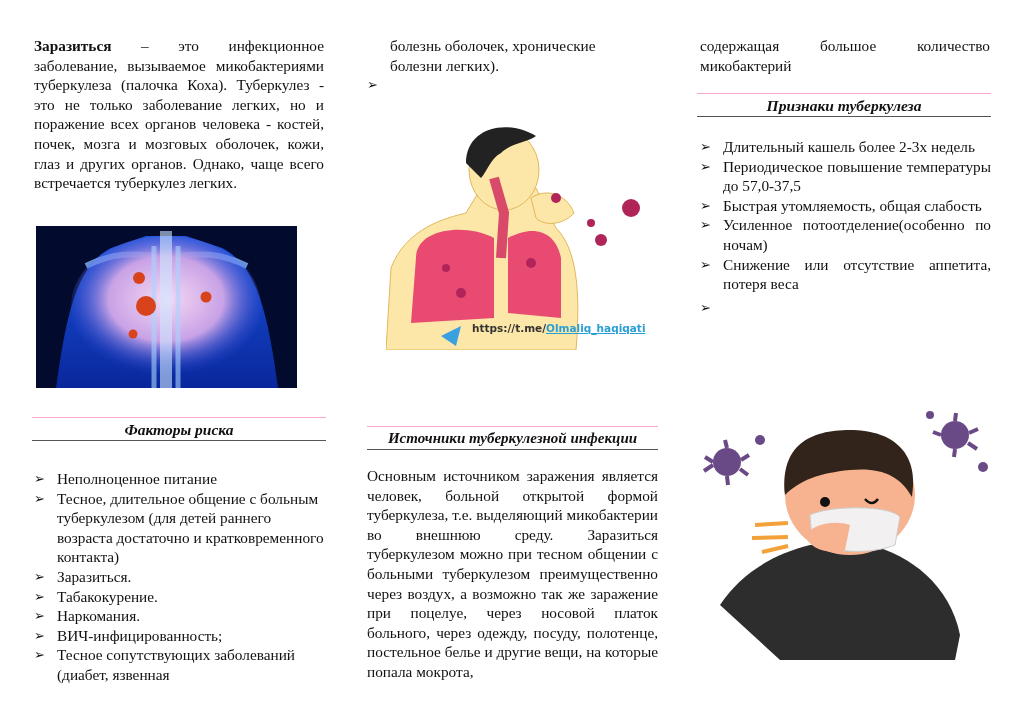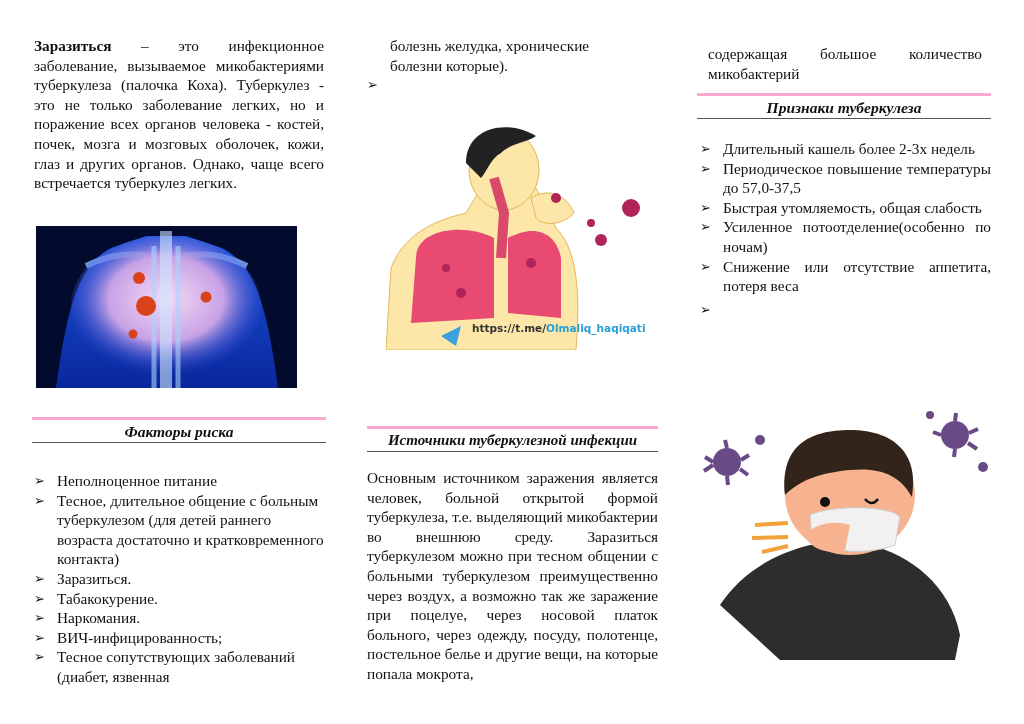--- a/index.html
+++ b/index.html
@@ -1,21 +1,21 @@
 <!DOCTYPE html>
 <html><head>
 <meta charset="utf-8">
 <style>
   html, body { margin:0; padding:0; background:#ffffff; }
   body { width:1024px; height:724px; position:relative; overflow:hidden;
          font-family:"Liberation Serif", "DejaVu Serif", serif; color:#111; }
   .col { position:absolute; top:0; }
   .txt { font-size:15.3px; line-height:19.6px; text-align:justify; }
   .lead b { font-weight:bold; }
-  .heading { border-top:3px solid #f9a8d4; border-bottom:1px solid #555; text-align:center;
+  .heading { border-top:1px solid #f9a8d4; border-bottom:1px solid #555; text-align:center;
              font-weight:bold; font-style:italic; font-size:15.5px; line-height:21px; padding:1px 0 0 0; }
   ul.arrow { list-style:none; margin:0; padding:0; }
   ul.arrow li { position:relative; padding-left:23px; font-size:15.3px; line-height:19.6px; }
   ul.arrow li .mk { position:absolute; left:0; top:0; font-size:13px; }
   .just li { text-align:justify; }
   .img { position:absolute; overflow:hidden; }
 </style>
 </head>
 <body>
 
@@ -57,21 +57,21 @@
     <li><span class="mk">➢</span><span>Тесное, длительное общение с больным туберкулезом (для детей раннего возраста достаточно и кратковременного контакта)</span></li>
     <li><span class="mk">➢</span><span>Заразиться.</span></li>
     <li><span class="mk">➢</span><span>Табакокурение.</span></li>
     <li><span class="mk">➢</span><span>Наркомания.</span></li>
     <li><span class="mk">➢</span><span>ВИЧ-инфицированность;</span></li>
     <li><span class="mk">➢</span><span>Тесное сопутствующих заболеваний (диабет, язвенная</span></li>
   </ul>
 </div>
 
 <div class="col" style="left:367px; width:290px; top:36px;">
-  <div class="txt" style="padding-left:23px; text-align:left; width:230px;">болезнь желудка, хронические болезни которые).</div>
+  <div class="txt" style="padding-left:23px; text-align:left; width:230px;">болезнь оболочек, хронические болезни легких).</div>
   <ul class="arrow">
     <li><span class="mk">➢</span></li>
   </ul>
 </div>
 
 <div class="img" style="left:386px; top:118px; width:264px; height:232px; background:#fff;">
   <svg width="264" height="232" viewBox="0 0 264 232">
     <path d="M0 232 L5 150 C20 110 60 100 80 95 L95 70 L150 70 L170 110 C190 130 195 170 190 232 Z" fill="#fde7a8" stroke="#e2b75a" stroke-width="1"></path>
     <ellipse cx="118" cy="52" rx="35" ry="40" fill="#fde7a8" stroke="#e2b75a"></ellipse>
     <path d="M80 45 C80 10 120 0 150 18 C140 25 125 25 115 35 C105 40 100 55 95 60 Z" fill="#222"></path>
@@ -84,31 +84,31 @@
         <circle cx="205" cy="105" r="4"></circle>
         <circle cx="215" cy="122" r="6"></circle>
         <circle cx="245" cy="90" r="9"></circle>
         <circle cx="60" cy="150" r="4"></circle>
         <circle cx="75" cy="175" r="5"></circle>
         <circle cx="145" cy="145" r="5"></circle>
       </g>
     <path d="M55 218 L75 208 L70 228 Z" fill="#3aa0e0"></path>
   </svg>
   <div style="position:absolute; left:86px; top:204px; font-family:'DejaVu Sans', sans-serif; font-weight:bold; font-size:10.5px;">
-    <span style="color:#333;">https://t.me/</span><span style="color:#2a9fd6;">Olmaliq_haqiqati</span>
+    <span style="color:#333;">https://t.me/</span><span style="color:#2a9fd6;text-decoration:underline;">Olmaliq_haqiqati</span>
   </div>
 </div>
 
 <div class="col" style="left:367px; width:291px; top:379px;margin-top:47px;">
   <div class="heading" style="font-size:15px;">Источники туберкулезной инфекции</div>
   <p class="txt" style="margin:16px 0 0 0;">Основным источником заражения является человек, больной открытой формой туберкулеза, т.е. выделяющий микобактерии во внешнюю среду. Заразиться туберкулезом можно при тесном общении с больными туберкулезом преимущественно через воздух, а возможно так же заражение при поцелуе, через носовой платок больного, через одежду, посуду, полотенце, постельное белье и другие вещи, на которые попала мокрота,</p>
 </div>
 
 <div class="col" style="left:700px; width:290px; top:36px;">
-  <p class="txt" style="margin:8px;">содержащая большое количество микобактерий</p>
+  <p class="txt" style="margin:0;">содержащая большое количество микобактерий</p>
 </div>
 
 <div class="col" style="left:697px; width:294px; top:93px;">
   <div class="heading">Признаки туберкулеза</div>
   <ul class="arrow just" style="margin-top:20px; padding-left:3px;">
     <li><span class="mk">➢</span><span>Длительный кашель более 2-3х недель</span></li>
     <li><span class="mk">➢</span><span>Периодическое повышение температуры до 57,0-37,5</span></li>
     <li><span class="mk">➢</span><span>Быстрая утомляемость, общая слабость</span></li>
     <li><span class="mk">➢</span><span>Усиленное потоотделение(особенно по ночам)</span></li>
     <li><span class="mk">➢</span><span>Снижение или отсутствие аппетита, потеря веса</span></li>

